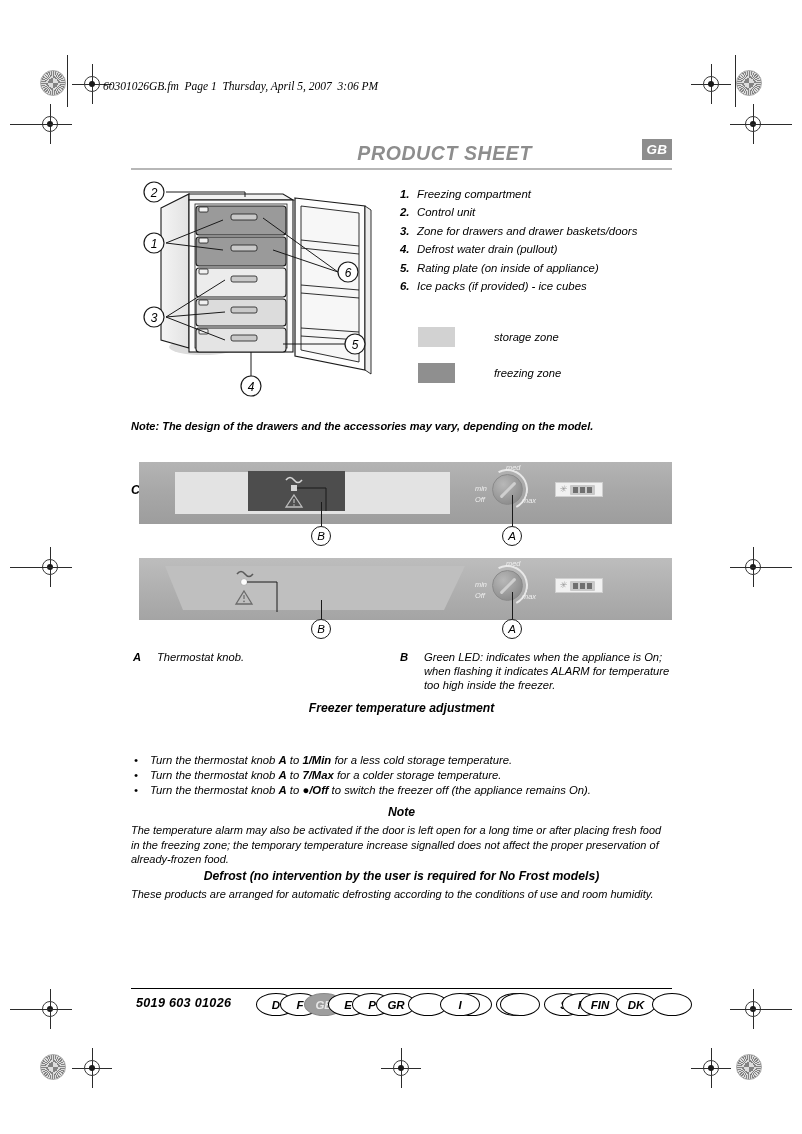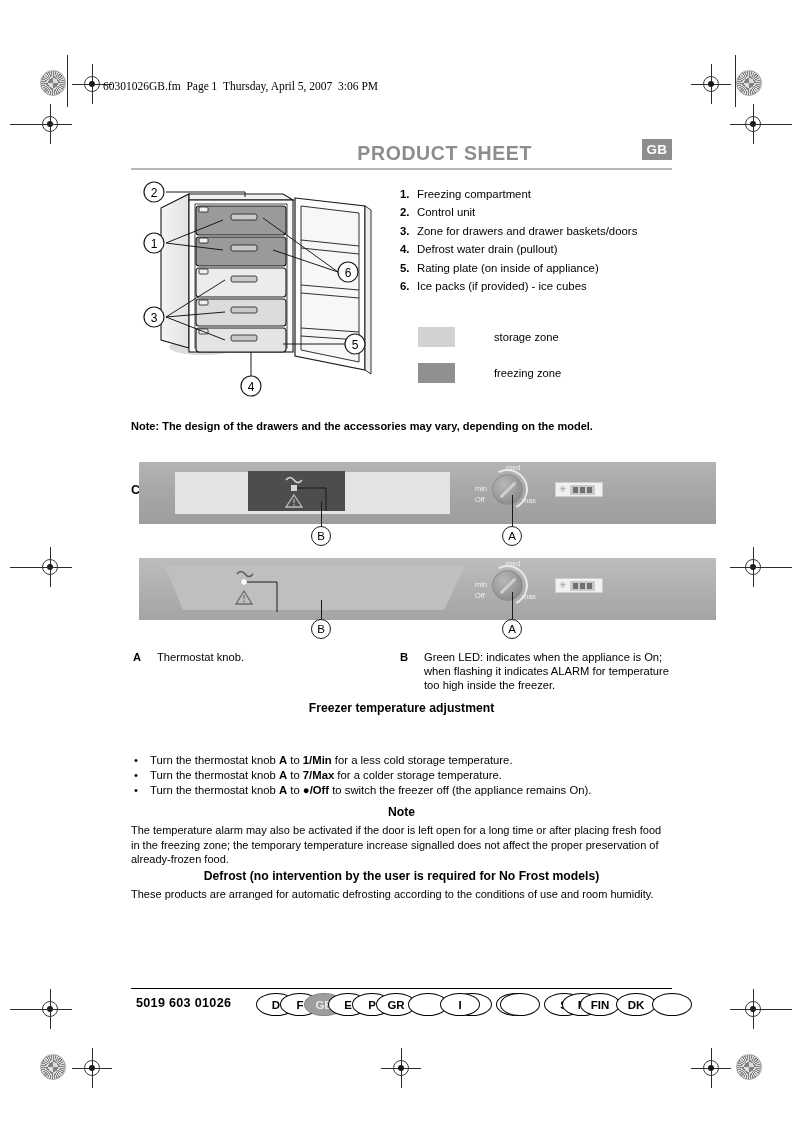--- a/index.html
+++ b/index.html
@@ -11,20 +11,21 @@
     width: 802px;
     height: 1134px;
     position: relative;
     font-family: "Liberation Sans", sans-serif;
     color: #000;
     overflow: hidden;
   }
   .page {
     position: absolute;
     inset: 0;
+    font-style: italic;
   }
 
   
   .regmark {
     position: absolute;
     width: 28px; height: 28px;
   }
   .regmark .circ {
     position: absolute;
     left: 6px; top: 6px;
@@ -184,21 +185,20 @@
     left: 131px;
   }
   .b { font-weight: bold; }
   .h-sec { font-weight: bold; font-size: 12.2px; text-align: center; }
 
   
   .panel {
     position: absolute;
     left: 139px;
     width: 533px;
-    padding-left: 44px;
   }
   .panel-1 { top: 462px; height: 62px; }
   .panel-2 { top: 558px; height: 62px; }
 
   .panel-bg {
     position: absolute;
     inset: 0;
     background: linear-gradient(180deg,#b4b4b4 0%,#a8a8a8 45%,#9d9d9d 100%);
   }
   .panel-bg-2 {

